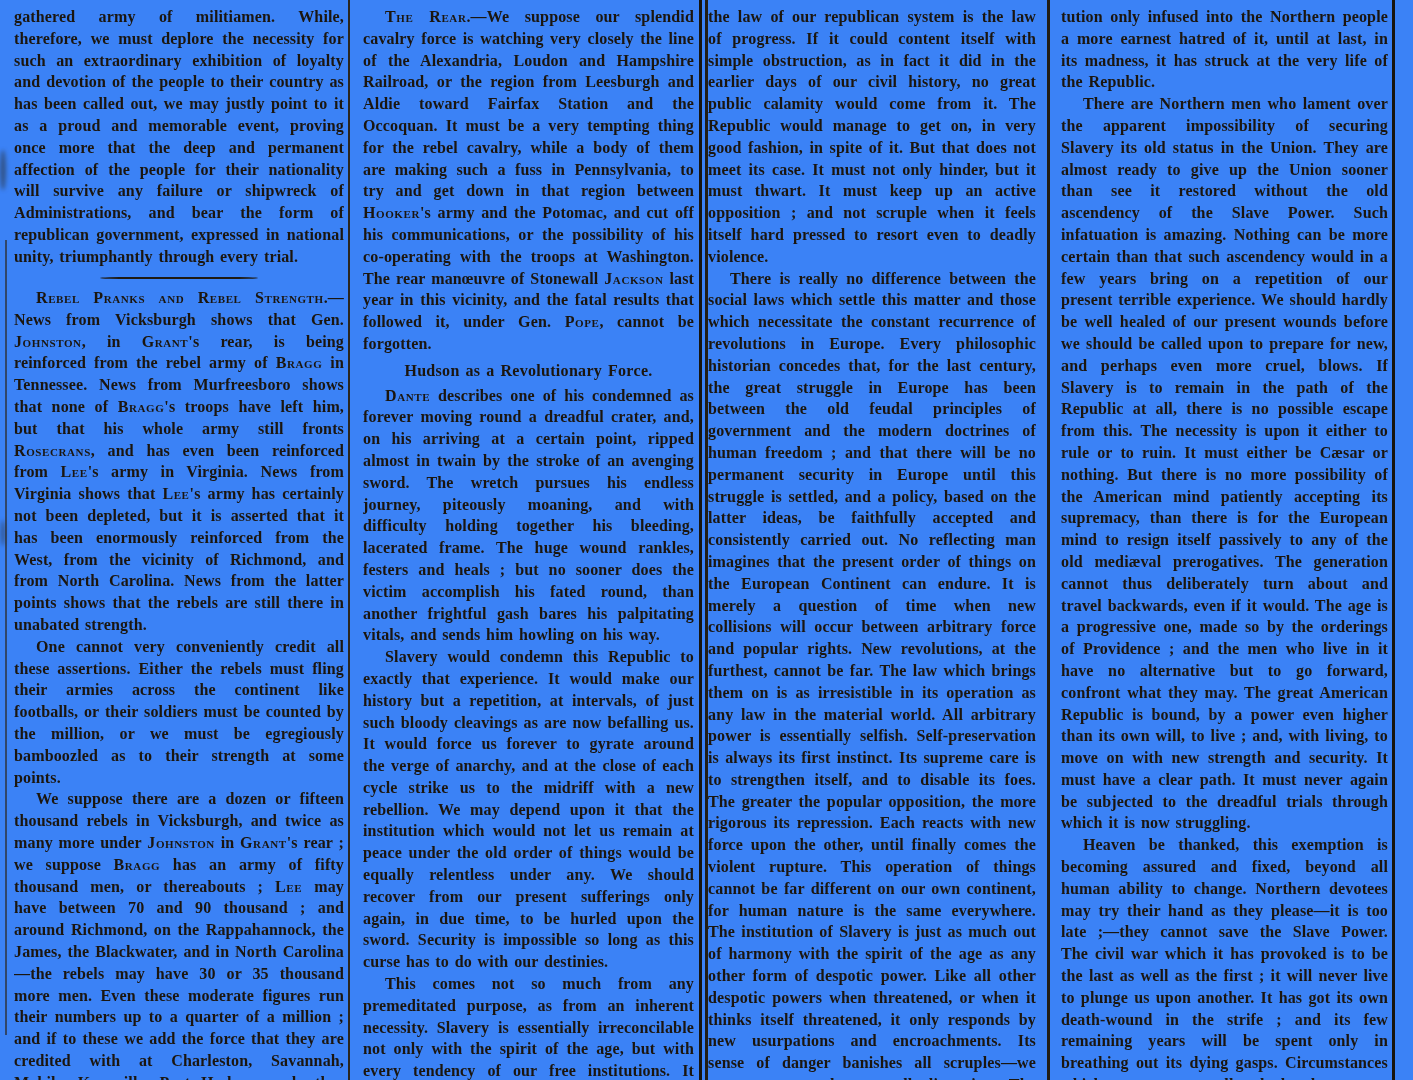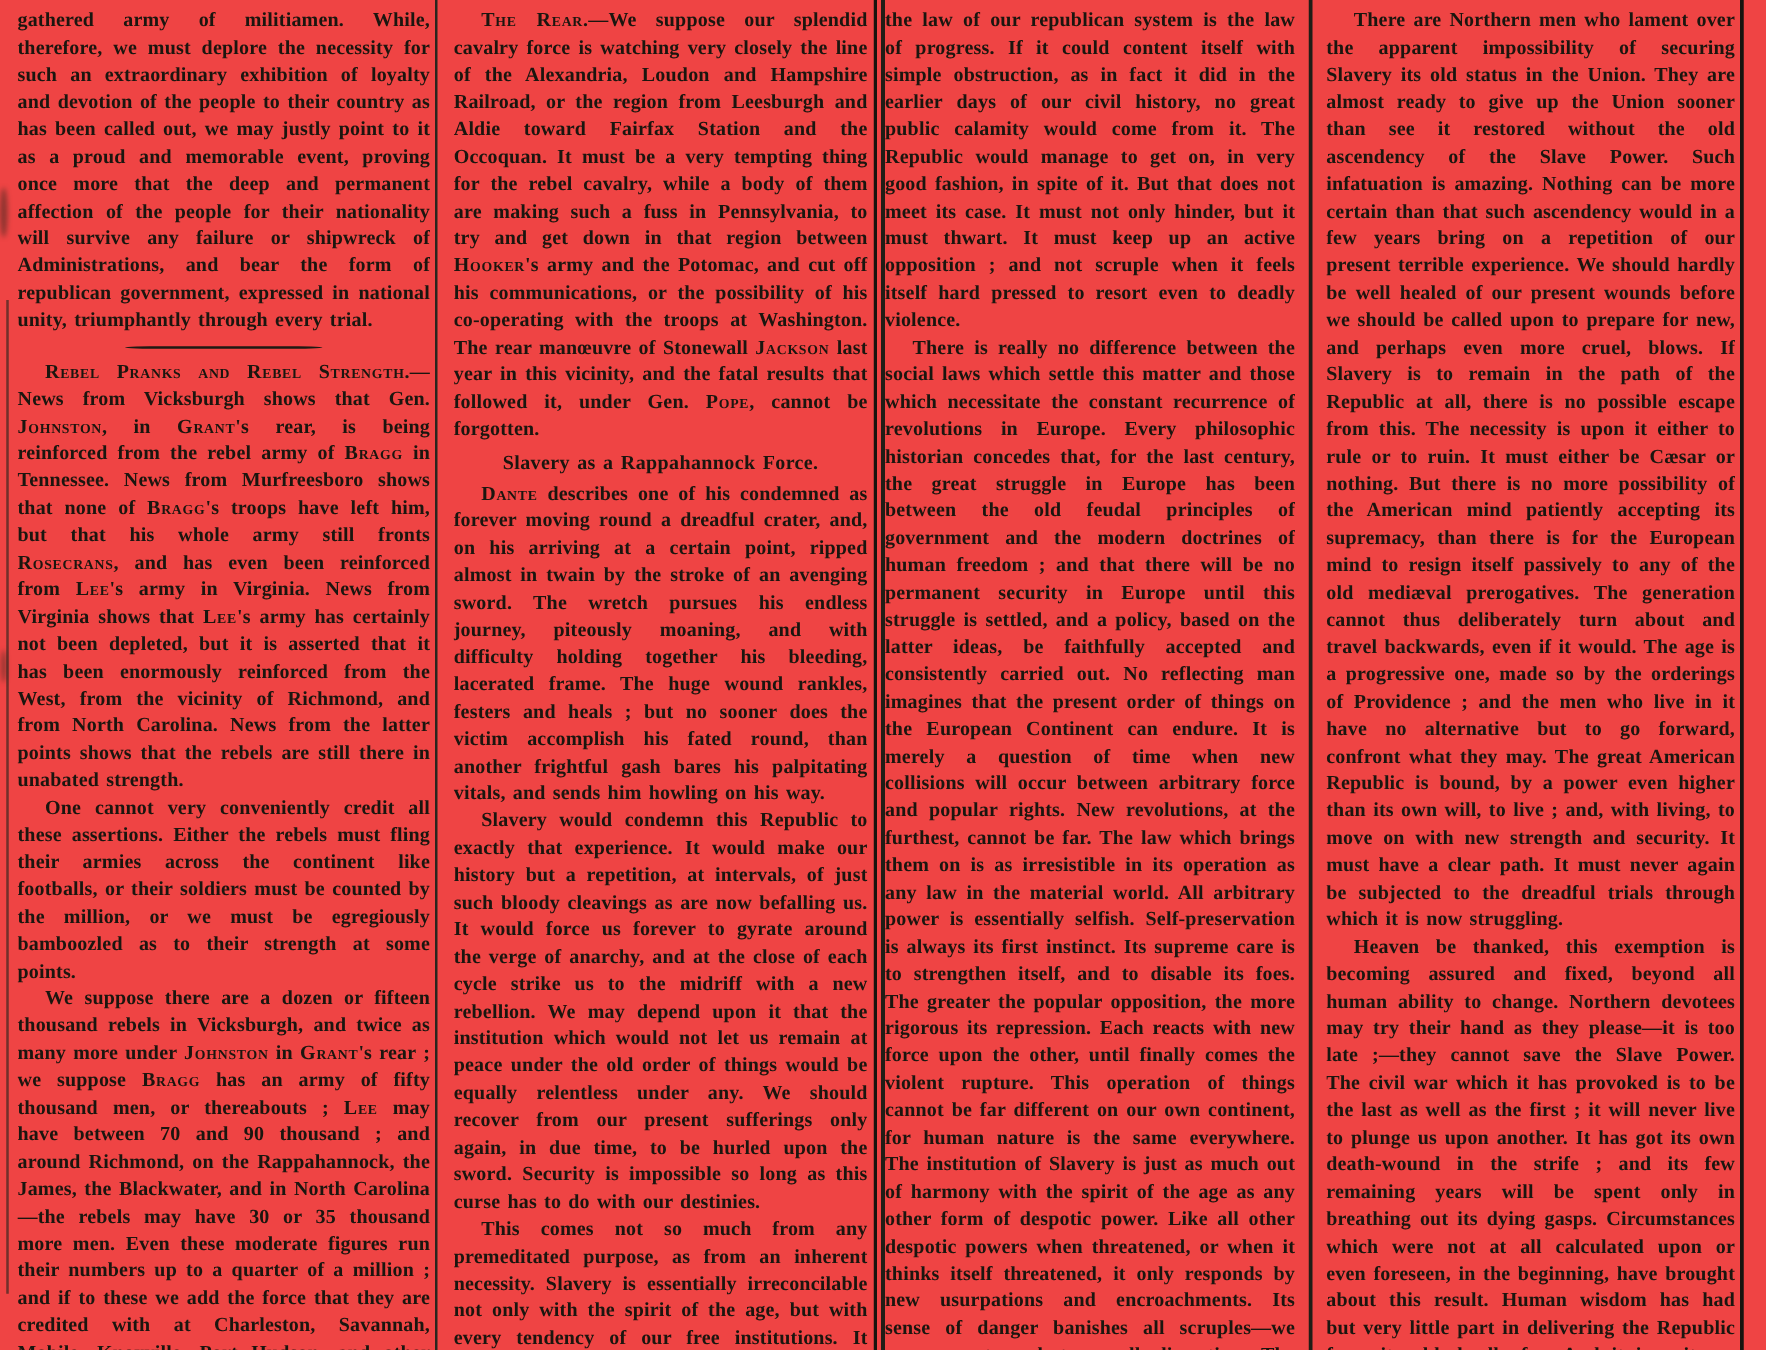--- a/index.html
+++ b/index.html
@@ -5,21 +5,21 @@
   html,body{margin:0;padding:0;background:#d8d5cf;}
   .page{
     position:relative;
     width:1413px;height:1080px;
     overflow:hidden;
     background:
       radial-gradient(ellipse 900px 500px at 18% 22%, rgba(255,255,255,.45), rgba(255,255,255,0) 65%),
       radial-gradient(ellipse 700px 600px at 85% 75%, rgba(125,115,98,.10), rgba(125,115,98,0) 70%),
       radial-gradient(ellipse 500px 400px at 55% 95%, rgba(120,112,96,.08), rgba(120,112,96,0) 70%),
       linear-gradient(135deg,#efede8 0%, #ecead4e 0%, #ece9e3 55%, #e8e5df 100%);
-    background-color:#ef4444;
+    background-color:#3b82f6;
     font-family:"Liberation Serif","DejaVu Serif",serif;
     font-weight:700;
     color:#1b160f;
     font-size:16px;
     line-height:21.8px;
     letter-spacing:.15px;
     word-spacing:1.6px;
   }
   .col{
     position:absolute;top:6px;bottom:0;
@@ -63,30 +63,31 @@
 <div class="page">
   <div class="col" id="col1">
       <p class="noindent">gathered army of militiamen.  While, therefore, we must deplore the necessity for such an extraordinary exhibition of loyalty and devotion of the people to their country as has been called out, we may justly point to it as a proud and memorable event, proving once more that the deep and permanent affection of the people for their nationality will survive any failure or shipwreck of Administrations, and bear the form of republican government, expressed in national unity, triumphantly through every trial.</p>
       <div class="rule"></div>
       <p><span class="sc">Rebel Pranks and Rebel Strength</span>.—News from Vicksburgh shows that Gen. <span class="sc">Johnston</span>, in <span class="sc">Grant</span>'s rear, is being reinforced from the rebel army of <span class="sc">Bragg</span> in Tennessee.  News from Murfreesboro shows that none of <span class="sc">Bragg</span>'s troops have left him, but that his whole army still fronts <span class="sc">Rosecrans</span>, and has even been reinforced from <span class="sc">Lee</span>'s army in Virginia.  News from Virginia shows that <span class="sc">Lee</span>'s army has certainly not been depleted, but it is asserted that it has been enormously reinforced from the West, from the vicinity of Richmond, and from North Carolina.  News from the latter points shows that the rebels are still there in unabated strength.</p>
       <p>One cannot very conveniently credit all these assertions.  Either the rebels must fling their armies across the continent like footballs, or their soldiers must be counted by the million, or we must be egregiously bamboozled as to their strength at some points.</p>
       <p>We suppose there are a dozen or fifteen thousand rebels in Vicksburgh, and twice as many more under <span class="sc">Johnston</span> in <span class="sc">Grant</span>'s rear ; we suppose <span class="sc">Bragg</span> has an army of fifty thousand men, or thereabouts ; <span class="sc">Lee</span> may have between 70 and 90 thousand ; and around Richmond, on the Rappahannock, the James, the Blackwater, and in North Carolina—the rebels may have 30 or 35 thousand more men.  Even these moderate figures run their numbers up to a quarter of a million ; and if to these we add the force that they are credited with at Charleston, Savannah, Mobile, Knoxville, Port Hudson, and other points on this side of the Mississippi River, and in Louisiana, Texas, and Arkansas, in the trans-Mississippi region, we shall find the force attributed to the rebels to be between four and five hundred thousand men, which we do not believe they exceed, or have, in fact.</p>
     </div>
   <div class="col" id="col2">
       <p><span class="sc">The Rear</span>.—We suppose our splendid cavalry force is watching very closely the line of the Alexandria, Loudon and Hampshire Railroad, or the region from Leesburgh and Aldie toward Fairfax Station and the Occoquan.  It must be a very tempting thing for the rebel cavalry, while a body of them are making such a fuss in Pennsylvania, to try and get down in that region between <span class="sc">Hooker</span>'s army and the Potomac, and cut off his communications, or the possibility of his co-operating with the troops at Washington.  The rear manœuvre of Stonewall <span class="sc">Jackson</span> last year in this vicinity, and the fatal results that followed it, under Gen. <span class="sc">Pope</span>, cannot be forgotten.</p>
-      <div class="heading">Slavery as a Rappahannock Force.</div>
+      <div class="heading">Hudson as a Revolutionary Force.</div>
       <p><span class="sc">Dante</span> describes one of his condemned as forever moving round a dreadful crater, and, on his arriving at a certain point, ripped almost in twain by the stroke of an avenging sword.  The wretch pursues his endless journey, piteously moaning, and with difficulty holding together his bleeding, lacerated frame.  The huge wound rankles, festers and heals ; but no sooner does the victim accomplish his fated round, than another frightful gash bares his palpitating vitals, and sends him howling on his way.</p>
       <p>Slavery would condemn this Republic to exactly that experience.  It would make our history but a repetition, at intervals, of just such bloody cleavings as are now befalling us.  It would force us forever to gyrate around the verge of anarchy, and at the close of each cycle strike us to the midriff with a new rebellion.  We may depend upon it that the institution which would not let us remain at peace under the old order of things would be equally relentless under any.  We should recover from our present sufferings only again, in due time, to be hurled upon the sword.  Security is impossible so long as this curse has to do with our destinies.</p>
       <p>This comes not so much from any premeditated purpose, as from an inherent necessity.  Slavery is essentially irreconcilable not only with the spirit of the age, but with every tendency of our free institutions.  It lives, and only can live, by force of the old mediæval idea of the divine right of vested power, as against any inborn personal right.  Its whole interest, therefore, is obstructive and reactionary.  Out of regard to its own safety, it cannot do otherwise than plant itself directly in the path of the Republic ; for</p>
     </div>
   <div class="col" id="col3">
       <p class="noindent">the law of our republican system is the law of progress.  If it could content itself with simple obstruction, as in fact it did in the earlier days of our civil history, no great public calamity would come from it.  The Republic would manage to get on, in very good fashion, in spite of it.  But that does not meet its case.  It must not only hinder, but it must thwart.  It must keep up an active opposition ; and not scruple when it feels itself hard pressed to resort even to deadly violence.</p>
       <p>There is really no difference between the social laws which settle this matter and those which necessitate the constant recurrence of revolutions in Europe.  Every philosophic historian concedes that, for the last century, the great struggle in Europe has been between the old feudal principles of government and the modern doctrines of human freedom ; and that there will be no permanent security in Europe until this struggle is settled, and a policy, based on the latter ideas, be faithfully accepted and consistently carried out. No reflecting man imagines that the present order of things on the European Continent can endure. It is merely a question of time when new collisions will occur between arbitrary force and popular rights.  New revolutions, at the furthest, cannot be far.  The law which brings them on is as irresistible in its operation as any law in the material world.  All arbitrary power is essentially selfish.  Self-preservation is always its first instinct.  Its supreme care is to strengthen itself, and to disable its foes.  The greater the popular opposition, the more rigorous its repression.  Each reacts with new force upon the other, until finally comes the violent rupture.  This operation of things cannot be far different on our own continent, for human nature is the same everywhere.  The institution of Slavery is just as much out of harmony with the spirit of the age as any other form of despotic power.  Like all other despotic powers when threatened, or when it thinks itself threatened, it only responds by new usurpations and encroachments.  Its sense of danger banishes all scruples—we may say, too, destroys all discretion.  The political history of the Republic for the last generation has been made up mainly of new grasps of power by the slave oligarchy, and new efforts to foil them.  Every fresh assumption of the insti-</p>
     </div>
   <div class="col" id="col4">
+      <p class="noindent">tution only infused into the Northern people a more earnest hatred of it, until at last, in its madness, it has struck at the very life of the Republic.</p>
       <p>There are Northern men who lament over the apparent impossibility of securing Slavery its old status in the Union.  They are almost ready to give up the Union sooner than see it restored without the old ascendency of the Slave Power.  Such infatuation is amazing. Nothing can be more certain than that such ascendency would in a few years bring on a repetition of our present terrible experience. We should hardly be well healed of our present wounds before we should be called upon to prepare for new, and perhaps even more cruel, blows.  If Slavery is to remain in the path of the Republic at all, there is no possible escape from this.  The necessity is upon it either to rule or to ruin.  It must either be Cæsar or nothing.  But there is no more possibility of the American mind patiently accepting its supremacy, than there is for the European mind to resign itself passively to any of the old mediæval prerogatives.  The generation cannot thus deliberately turn about and travel backwards, even if it would.  The age is a progressive one, made so by the orderings of Providence ; and the men who live in it have no alternative but to go forward, confront what they may.  The great American Republic is bound, by a power even higher than its own will, to live ; and, with living, to move on with new strength and security.  It must have a clear path.  It must never again be subjected to the dreadful trials through which it is now struggling.</p>
       <p>Heaven be thanked, this exemption is becoming assured and fixed, beyond all human ability to change.  Northern devotees may try their hand as they please—it is too late ;—they cannot save the Slave Power. The civil war which it has provoked is to be the last as well as the first ; it will never live to plunge us upon another.  It has got its own death-wound in the strife ; and its few remaining years will be spent only in breathing out its dying gasps.  Circumstances which were not at all calculated upon or even foreseen, in the beginning, have brought about this result. Human wisdom has had but very little part in delivering the Republic from its old deadly foe.  And it is quite as much beyond human folly to give that foe a new lease of life and</p>
     </div>
 
   <div class="vdiv" id="div1"></div>
   <div class="vdiv" id="div2"></div>
   <div class="vdiv" id="div3"></div>
   <div class="vdiv" id="div4"></div>
   <div class="vdiv" id="col1-left-edge"></div>
   <div class="smudge" id="smudge1"></div>

